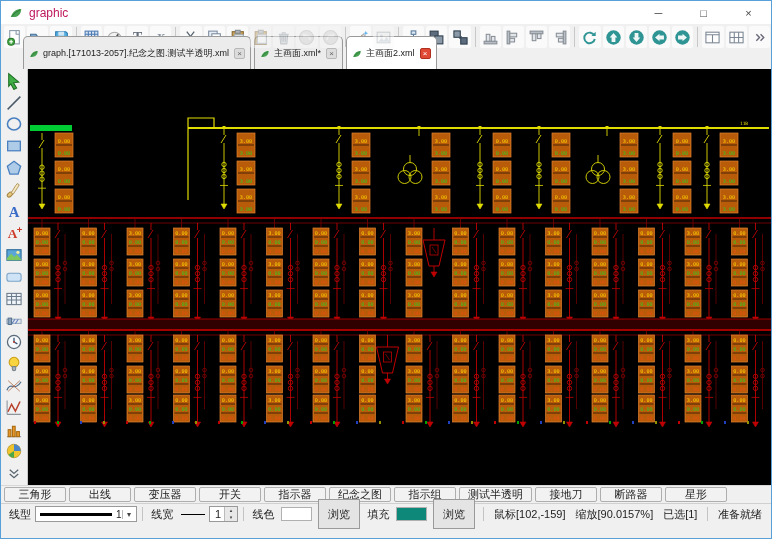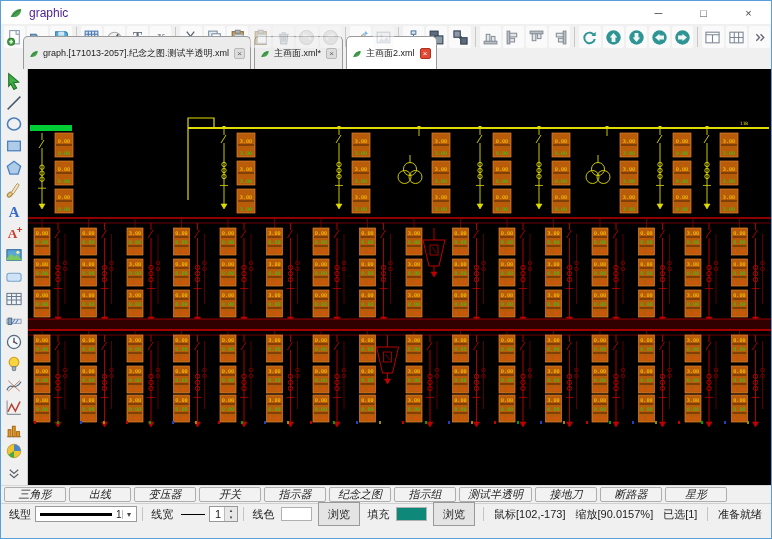--- a/index.html
+++ b/index.html
@@ -3,21 +3,21 @@
 <meta charset="utf-8">
 <style>
   * { box-sizing: border-box; margin: 0; padding: 0; }
   html,body { width:772px; height:539px; overflow:hidden; }
   body { font-family:"Liberation Sans","DejaVu Sans",sans-serif; font-size:12px; background:#888; }
   .window { width:772px; height:539px; background:#f0f0f0; border:1px solid #5aa0d8; display:flex; flex-direction:column; }
 
   
   .titlebar { height:23px; background:#ffffff; display:flex; align-items:center; padding-left:8px; flex:0 0 23px; }
   .titlebar .app-ico { width:14px; height:14px; margin-right:6px; }
-  .titlebar .title { font-size:12px; color:#4c1d95; }
+  .titlebar .title { font-size:12px; color:#be185d; }
   .win-controls { margin-left:auto; display:flex; height:100%; }
   .win-btn { width:45px; height:100%; display:flex; align-items:center; justify-content:center; color:#444; font-size:11px; cursor:default; }
 
   
   .menubar { height:15px; background:#f5f5f5; display:flex; align-items:center; padding-left:4px; flex:0 0 15px; border-bottom:1px solid #e8e8e8; }
   .menu-item { font-size:11px; color:#222; padding:0 9px; height:15px; line-height:15px; }
   .menu-item.hl { background:#cfe8fc; }
 
   
   .toolbar { height:26px; background:#f0f0f0; display:flex; align-items:center; padding-left:2px; flex:0 0 26px; }
@@ -38,36 +38,36 @@
   
   .main { flex:0 0 416px; height:416px; display:flex; }
   .palette { width:28px; background:#f0f0f0; border-right:1px solid #c8c8c8; display:flex; flex-direction:column; align-items:center; padding-top:1px; }
   .ptool { width:24px; height:21.8px; display:flex; align-items:center; justify-content:center; }
   .ptool svg { width:18px; height:18px; }
   .canvas-wrap { flex:1; background:#000; position:relative; }
   .canvas-wrap svg { display:block; }
 
   
   .combar { flex:0 0 18px; height:18px; background:#f0f0f0; display:flex; align-items:center; padding-left:3px; border-top:1px solid #d8d8d8; }
-  .cbtn { height:15px; min-width:62px; padding:0 8px; margin-right:3px; background:#f2f2f2; border:1px solid #aeaeae; border-radius:2px; font-size:11px; line-height:13px; text-align:center; color:#222;font-style:italic; }
+  .cbtn { height:15px; min-width:62px; padding:0 8px; margin-right:3px; background:#f2f2f2; border:1px solid #aeaeae; border-radius:2px; font-size:11px; line-height:13px; text-align:center; color:#222; }
 
   
   .statusbar { flex:0 0 21px; height:21px; background:#f0f0f0; display:flex; align-items:center; padding:0 4px; font-size:11px; color:#222; border-top:1px solid #d0d0d0; }
   .sb-label { margin:10px 4px; white-space:nowrap; }
   .sb-sep { width:1px; height:14px; background:#c4c4c4; margin:0 5px; }
   .lt-select { width:118px; height:16px; background:#fff; border:1px solid #999; display:flex; align-items:center; padding-left:4px; }
   .lt-sample { width:72px; height:3px; background:#000; margin-right:4px; }
   .lt-val { font-size:10px; }
   .lt-arrow { margin-left:auto; width:14px; text-align:center; font-size:8px; color:#444; border-left:1px solid #bbb; }
   .lw-sample { width:42px; height:1px; background:#000; margin:0 4px; }
   .spin { width:46px; height:16px; background:#fff; border:1px solid #999; display:flex; align-items:center; padding-left:5px; }
   .spin-btns { margin-left:auto; display:flex; flex-direction:column; width:13px; border-left:1px solid #bbb; }
   .spin-btns i { font-style:normal; font-size:5px; line-height:7px; text-align:center; color:#444; background:#e8e8e8; }
   .swatch { width:52px; height:14px; border:1px solid #b0b0b0; background:#fff; margin:0 3px; }
-  .sb-btn { width:74px; height:24px; background:#e4e4e4; border:1px solid #9a9a9a; font-size:11px; font-family:inherit; color:#222; margin:0 3px; }
+  .sb-btn { width:74px; height:30px; background:#e4e4e4; border:1px solid #9a9a9a; font-size:11px; font-family:inherit; color:#222; margin:0 3px; }
   .sb-status { margin:0 5px; white-space:nowrap; }
 </style>
 </head>
 <body>
 
 <div class="window">
 
   <div class="titlebar">
     <svg class="app-ico" viewBox="0 0 12 12">
         <path d="M1.5 9.5C3 4.5 6.5 2.5 10.5 2.5c-.2 4.5-2.7 7-7 7-.7 0-1.4-.1-2 0z" fill="#46a050"></path>
@@ -1652,20 +1652,20 @@
         </span>
     </div>
     <span class="sb-sep"></span>
     <span class="sb-label">线色</span>
     <div class="swatch" id="lineColorSwatch" style="background: rgb(255, 255, 255);"></div>
     <button class="sb-btn">浏览</button>
     <span class="sb-label">填充</span>
     <div class="swatch" id="fillSwatch" style="background: rgb(14, 136, 120);"></div>
     <button class="sb-btn">浏览</button>
     <span class="sb-sep"></span>
-    <span class="sb-status">鼠标[102,-173]</span>
+    <span class="sb-status">鼠标[102,-159]</span>
     <span class="sb-status">缩放[90.0157%]</span>
     <span class="sb-status">已选[1]</span>
     <span class="sb-sep"></span>
     <span class="sb-status">准备就绪</span>
   </div>
 
 </div>
 
 </body></html>

